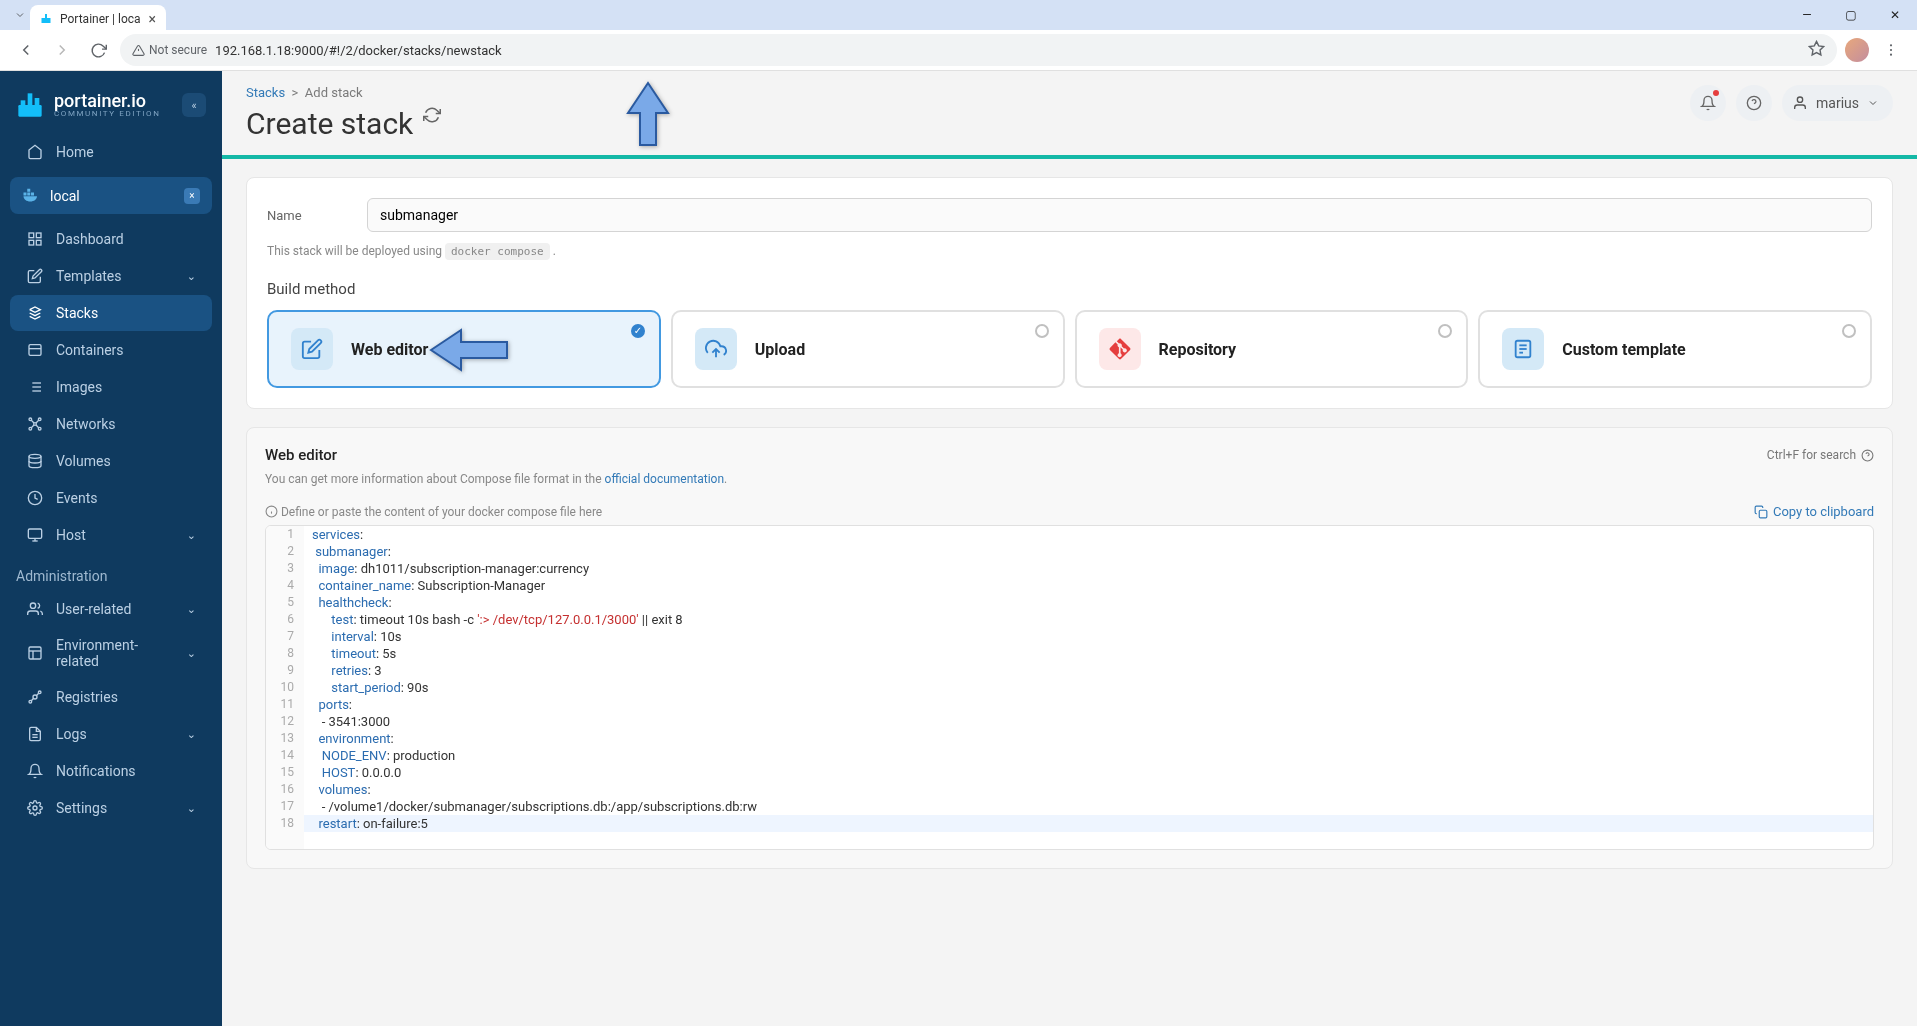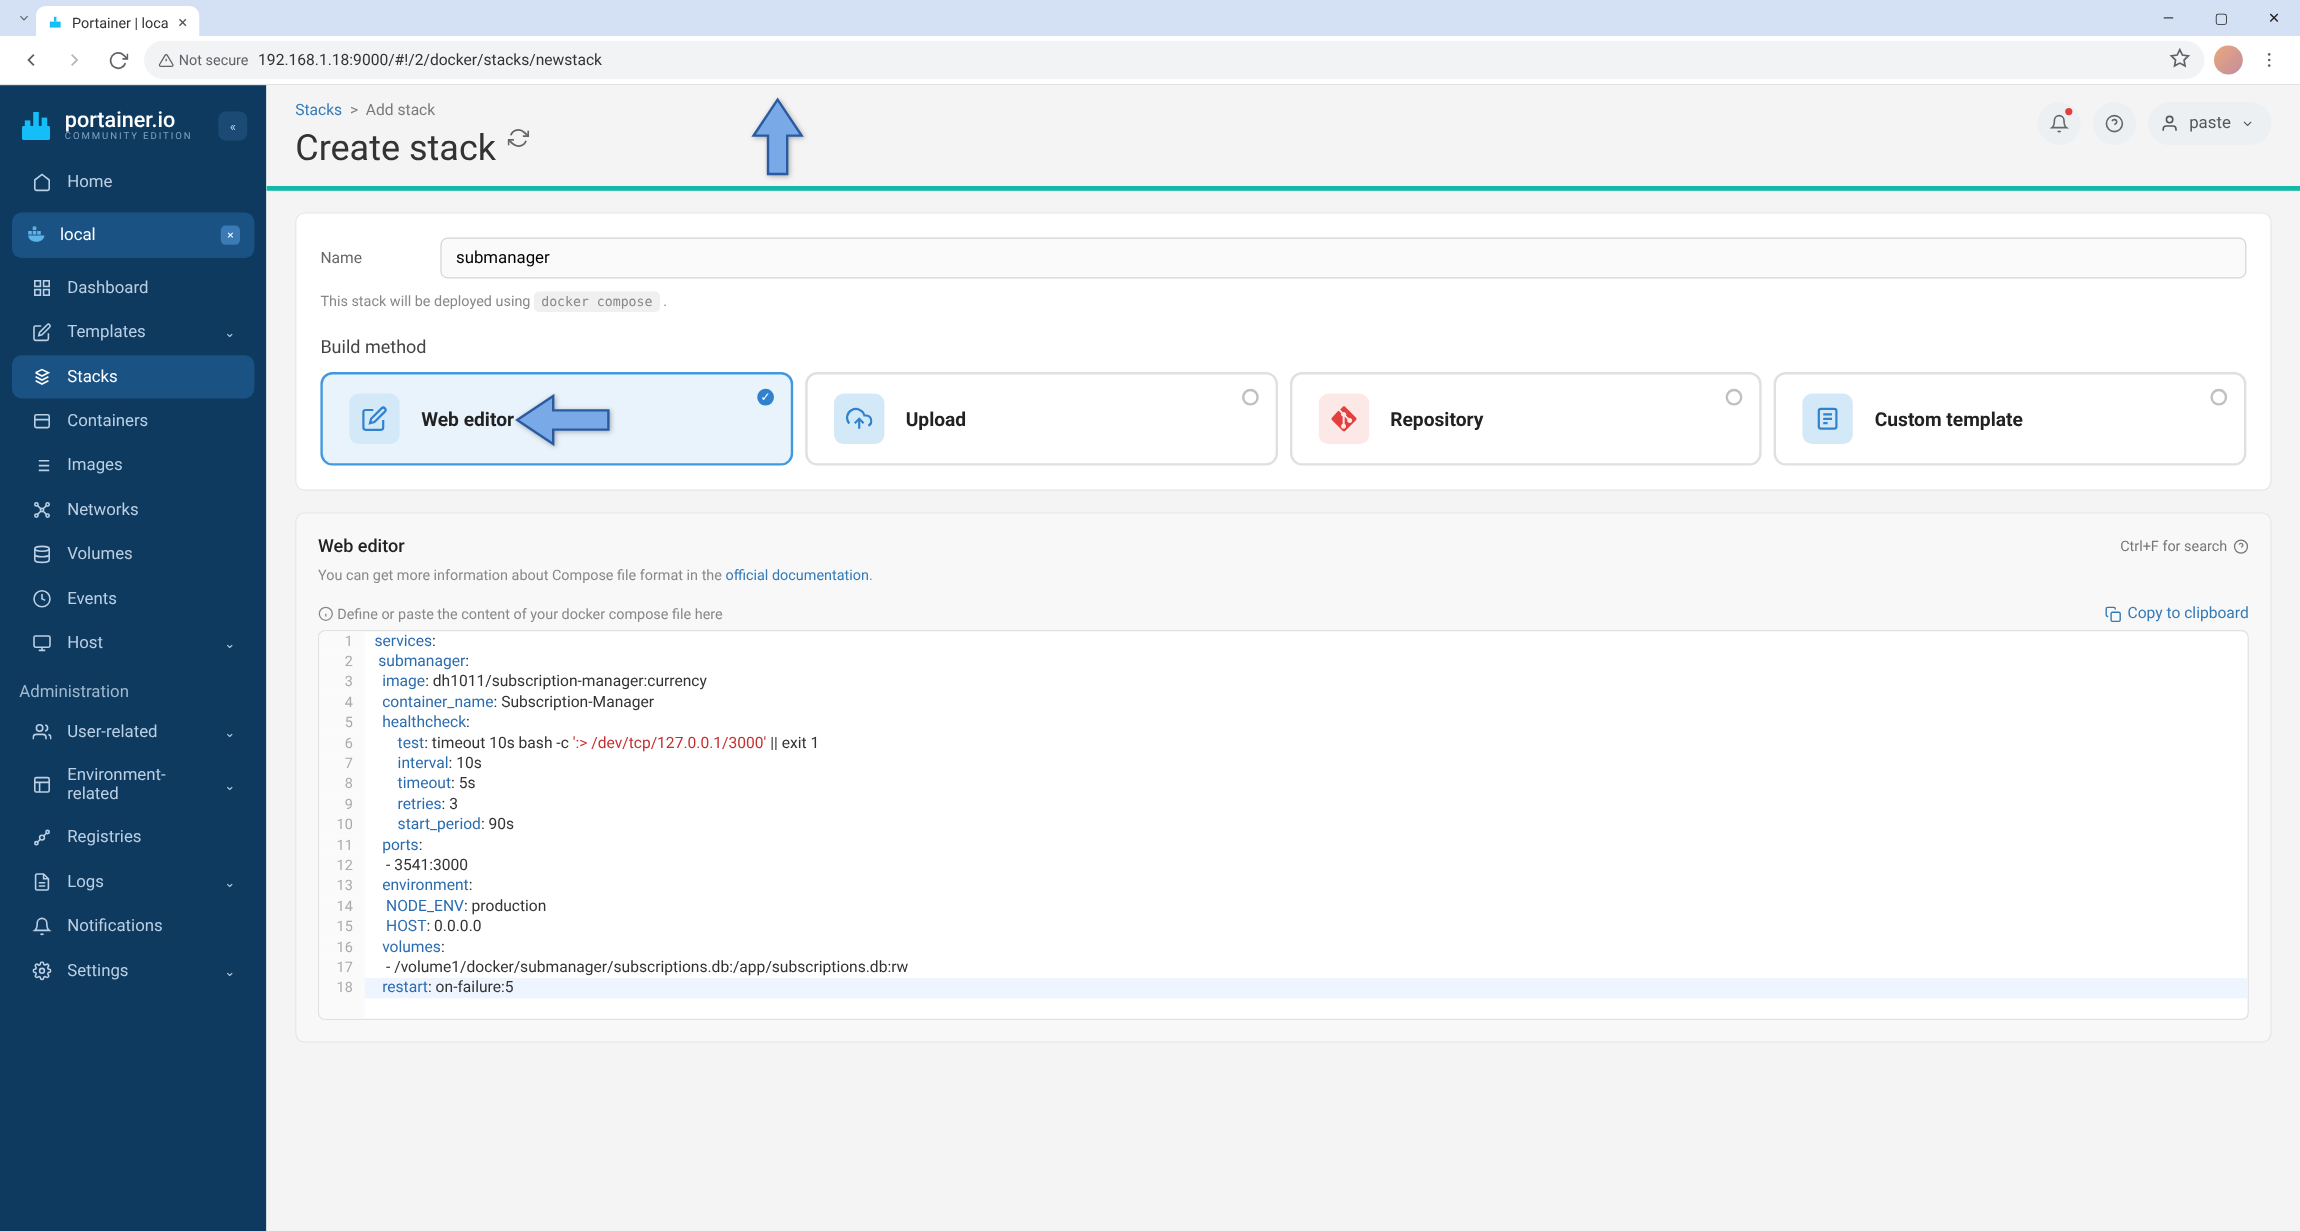--- a/index.html
+++ b/index.html
@@ -398,21 +398,21 @@
               <circle cx="12" cy="12" r="10"></circle>
               <path d="M9.09 9a3 3 0 0 1 5.83 1c0 2-3 3-3 3"></path>
               <line x1="12" y1="17" x2="12.01" y2="17"></line>
             </svg>
         </div>
         <div class="user-chip">
           <svg width="16" height="16" viewBox="0 0 24 24" fill="none" stroke="currentColor" stroke-width="2">
               <path d="M20 21v-2a4 4 0 0 0-4-4H8a4 4 0 0 0-4 4v2"></path>
               <circle cx="12" cy="7" r="4"></circle>
             </svg>
-          <span>paste</span>
+          <span>marius</span>
           <svg width="12" height="12" viewBox="0 0 24 24" fill="none" stroke="currentColor" stroke-width="2">
               <polyline points="6 9 12 15 18 9"></polyline>
             </svg>
         </div>
       </div>
     </div>
 
     <div class="arrow-annot" style="top:0px;left:394px">
       <svg width="64" height="100" viewBox="0 0 64 100">
           <path d="M32 12 L52 42 L40 42 L40 74 L24 74 L24 42 L12 42 Z" fill="#7aa9e8" stroke="#2a5aa0" stroke-width="2"></path>
@@ -529,21 +529,21 @@
           <div class="code-line">
             <div class="gutter">4</div>
             <div class="code-content"><span class="tok-key">  container_name</span><span class="tok-plain">: Subscription-Manager</span></div>
           </div>
           <div class="code-line">
             <div class="gutter">5</div>
             <div class="code-content"><span class="tok-key">  healthcheck</span><span class="tok-plain">:</span></div>
           </div>
           <div class="code-line">
             <div class="gutter">6</div>
-            <div class="code-content"><span class="tok-key">      test</span><span class="tok-plain">: timeout 10s bash -c </span><span class="tok-str">':&gt; /dev/tcp/127.0.0.1/3000'</span><span class="tok-plain"> || exit 1</span></div>
+            <div class="code-content"><span class="tok-key">      test</span><span class="tok-plain">: timeout 10s bash -c </span><span class="tok-str">':&gt; /dev/tcp/127.0.0.1/3000'</span><span class="tok-plain"> || exit 8</span></div>
           </div>
           <div class="code-line">
             <div class="gutter">7</div>
             <div class="code-content"><span class="tok-key">      interval</span><span class="tok-plain">: 10s</span></div>
           </div>
           <div class="code-line">
             <div class="gutter">8</div>
             <div class="code-content"><span class="tok-key">      timeout</span><span class="tok-plain">: 5s</span></div>
           </div>
           <div class="code-line">

